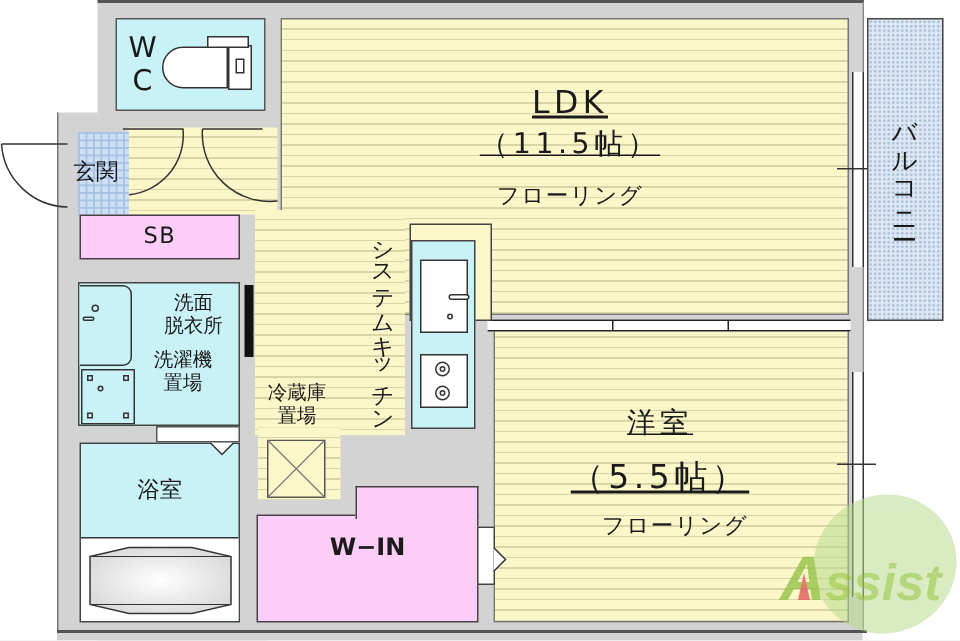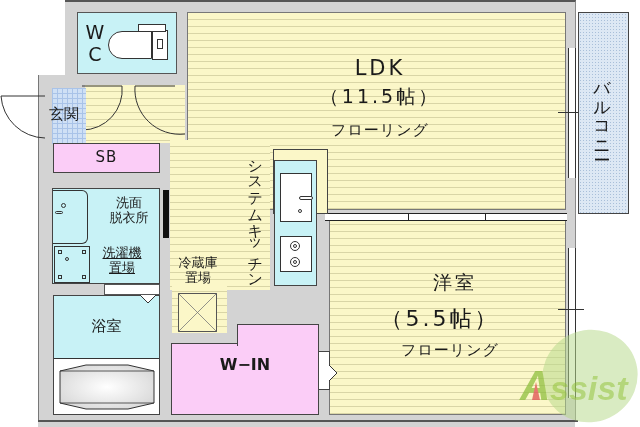--- a/index.html
+++ b/index.html
@@ -11,21 +11,21 @@
     background-image: repeating-linear-gradient(to bottom, rgba(0,0,0,0) 0px, rgba(0,0,0,0) 6px, #d9d5a6 6px, #d9d5a6 7px); }
   .wet { background: #c8f2f6; }
   .pink { background: #fbcdf7; }
   .tile { background-color: #cfe0f5;
     background-image: linear-gradient(#a9c3e8 1px, transparent 1px), linear-gradient(90deg, #a9c3e8 1px, transparent 1px);
     background-size: 5px 5px; }
   .balc { background-color: #dde8f4;
     background-image: radial-gradient(#a9bfd9 0.8px, transparent 0.9px);
     background-size: 3px 3px; }
   .lbl { color: #1a1a1a; text-align: center; white-space: nowrap; line-height: 1.15; }
-  .big { font-size: 21px; letter-spacing: 3px; }
+  .big { font-size: 21px; letter-spacing: 3px; text-decoration: underline; }
   .mid { font-size: 15px; letter-spacing: 1px; }
   .sm { font-size: 13px; }
   .vert { writing-mode: vertical-rl; }
 </style>
 </head>
 <body>
 
 <div class="abs wall" style="left:65px; top:0; width:510px; height:427px;"></div>
 <div class="abs wall" style="left:38px; top:75px; width:140px; height:352px;"></div>
 <div class="abs" style="left:65px; top:0; width:511px; height:422px; border-top:2px solid #555; border-right:1px solid #888;"></div>
@@ -83,21 +83,21 @@
   <div>洗面</div>
   <div>脱衣所</div>
 </div>
 <div class="abs" style="left:54px; top:246px; width:36px; height:37px; border:1.2px solid #333; background:#c8f2f6;">
   <div class="abs" style="left:3px; top:3px; width:4px; height:4px; border:1px solid #333;"></div>
   <div class="abs" style="right:3px; top:3px; width:4px; height:4px; border:1px solid #333;"></div>
   <div class="abs" style="left:3px; bottom:3px; width:4px; height:4px; border:1px solid #333;"></div>
   <div class="abs" style="right:3px; bottom:3px; width:4px; height:4px; border:1px solid #333;"></div>
   <div class="abs" style="left:10px; top:10px; width:4px; height:4px; border:1px solid #333; border-radius:50%;"></div>
 </div>
-<div class="abs lbl sm" style="left:94px; top:246px; width:56px;text-decoration:underline;">
+<div class="abs lbl sm" style="left:94px; top:234px; width:56px;">
   <div>洗濯機</div>
   <div>置場</div>
 </div>
 
 <div class="abs" style="left:163px; top:190px; width:6px; height:48px; background:#111;"></div>
 
 <div class="abs" style="left:104px; top:284px; width:56px; height:11px; background:#fff; border:1px solid #555;"></div>
 <div class="abs wet outline" style="left:53px; top:295px; width:107px; height:120px; border-color:#444;"></div>
 <svg class="abs" style="left:140px; top:295px;" width="18" height="10">
   <path d="M0 0 L8 8 L16 0" fill="#fff" stroke="#333" stroke-width="1"></path>
@@ -147,21 +147,21 @@
   <path d="M0 0 L8 8 L0 16" fill="#fff" stroke="#333" stroke-width="1"></path>
 </svg>
 <div class="abs lbl mid" style="left:171px; top:356px; width:148px; font-size:16px; letter-spacing:0;font-weight:bold;">
   <div>W−IN</div>
 </div>
 
 <div class="abs lbl big" style="left:300px; top:56px; width:160px;">LDK</div>
 <div class="abs lbl big" style="left:290px; top:86px; width:180px; font-size:19px;">（11.5帖）</div>
 <div class="abs lbl mid" style="left:300px; top:122px; width:160px;">フローリング</div>
 
-<div class="abs lbl big" style="left:395px; top:272px; width:120px; font-size:19px;">洋室</div>
+<div class="abs lbl big" style="left:380px; top:272px; width:120px; font-size:19px;">洋室</div>
 <div class="abs lbl big" style="left:370px; top:306px; width:140px; font-size:22px;">（5.5帖）</div>
 <div class="abs lbl mid" style="left:370px; top:342px; width:160px;">フローリング</div>
 
 <div class="abs" style="left:568px; top:48px; width:8px; height:130px; background:#fff; border-left:1.2px solid #333; border-right:1.2px solid #333;"></div>
 <div class="abs" style="left:568px; top:248px; width:8px; height:150px; background:#fff; border-left:1.2px solid #333; border-right:1.2px solid #333;"></div>
 <div class="abs" style="left:558px; top:112px; width:26px; height:1px; background:#333;"></div>
 <div class="abs" style="left:558px; top:309px; width:26px; height:1px; background:#333;"></div>
 
 <div class="abs balc" style="left:578px; top:12px; width:51px; height:202px; border:1.2px solid #444;"></div>
 <div class="abs lbl mid vert" style="left:592px; top:60px; height:100px; font-size:17px;">バルコニー</div>

